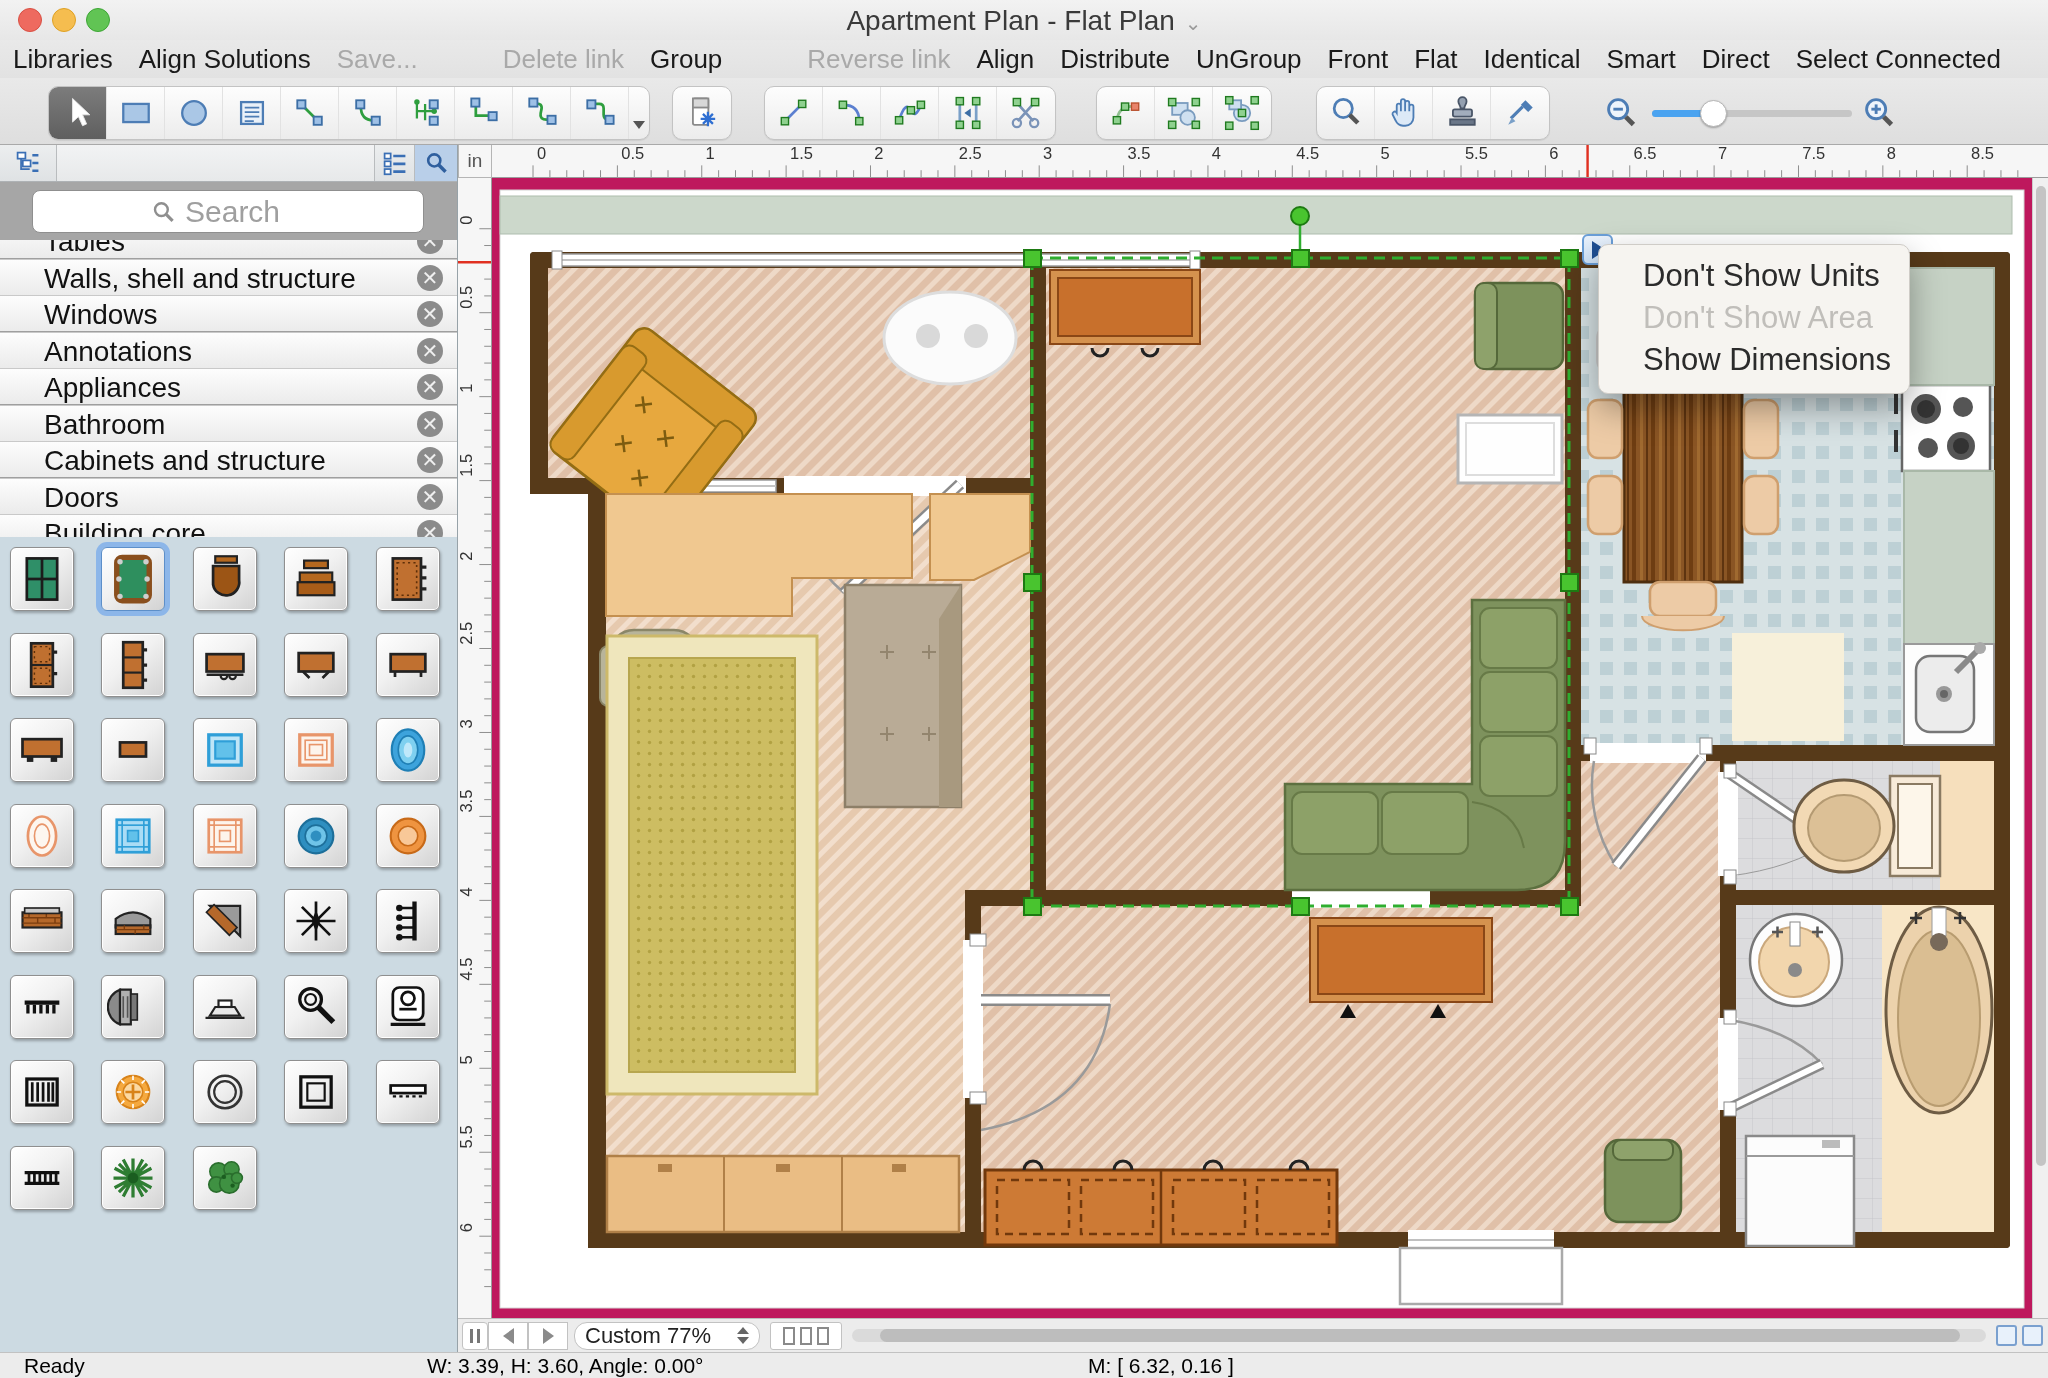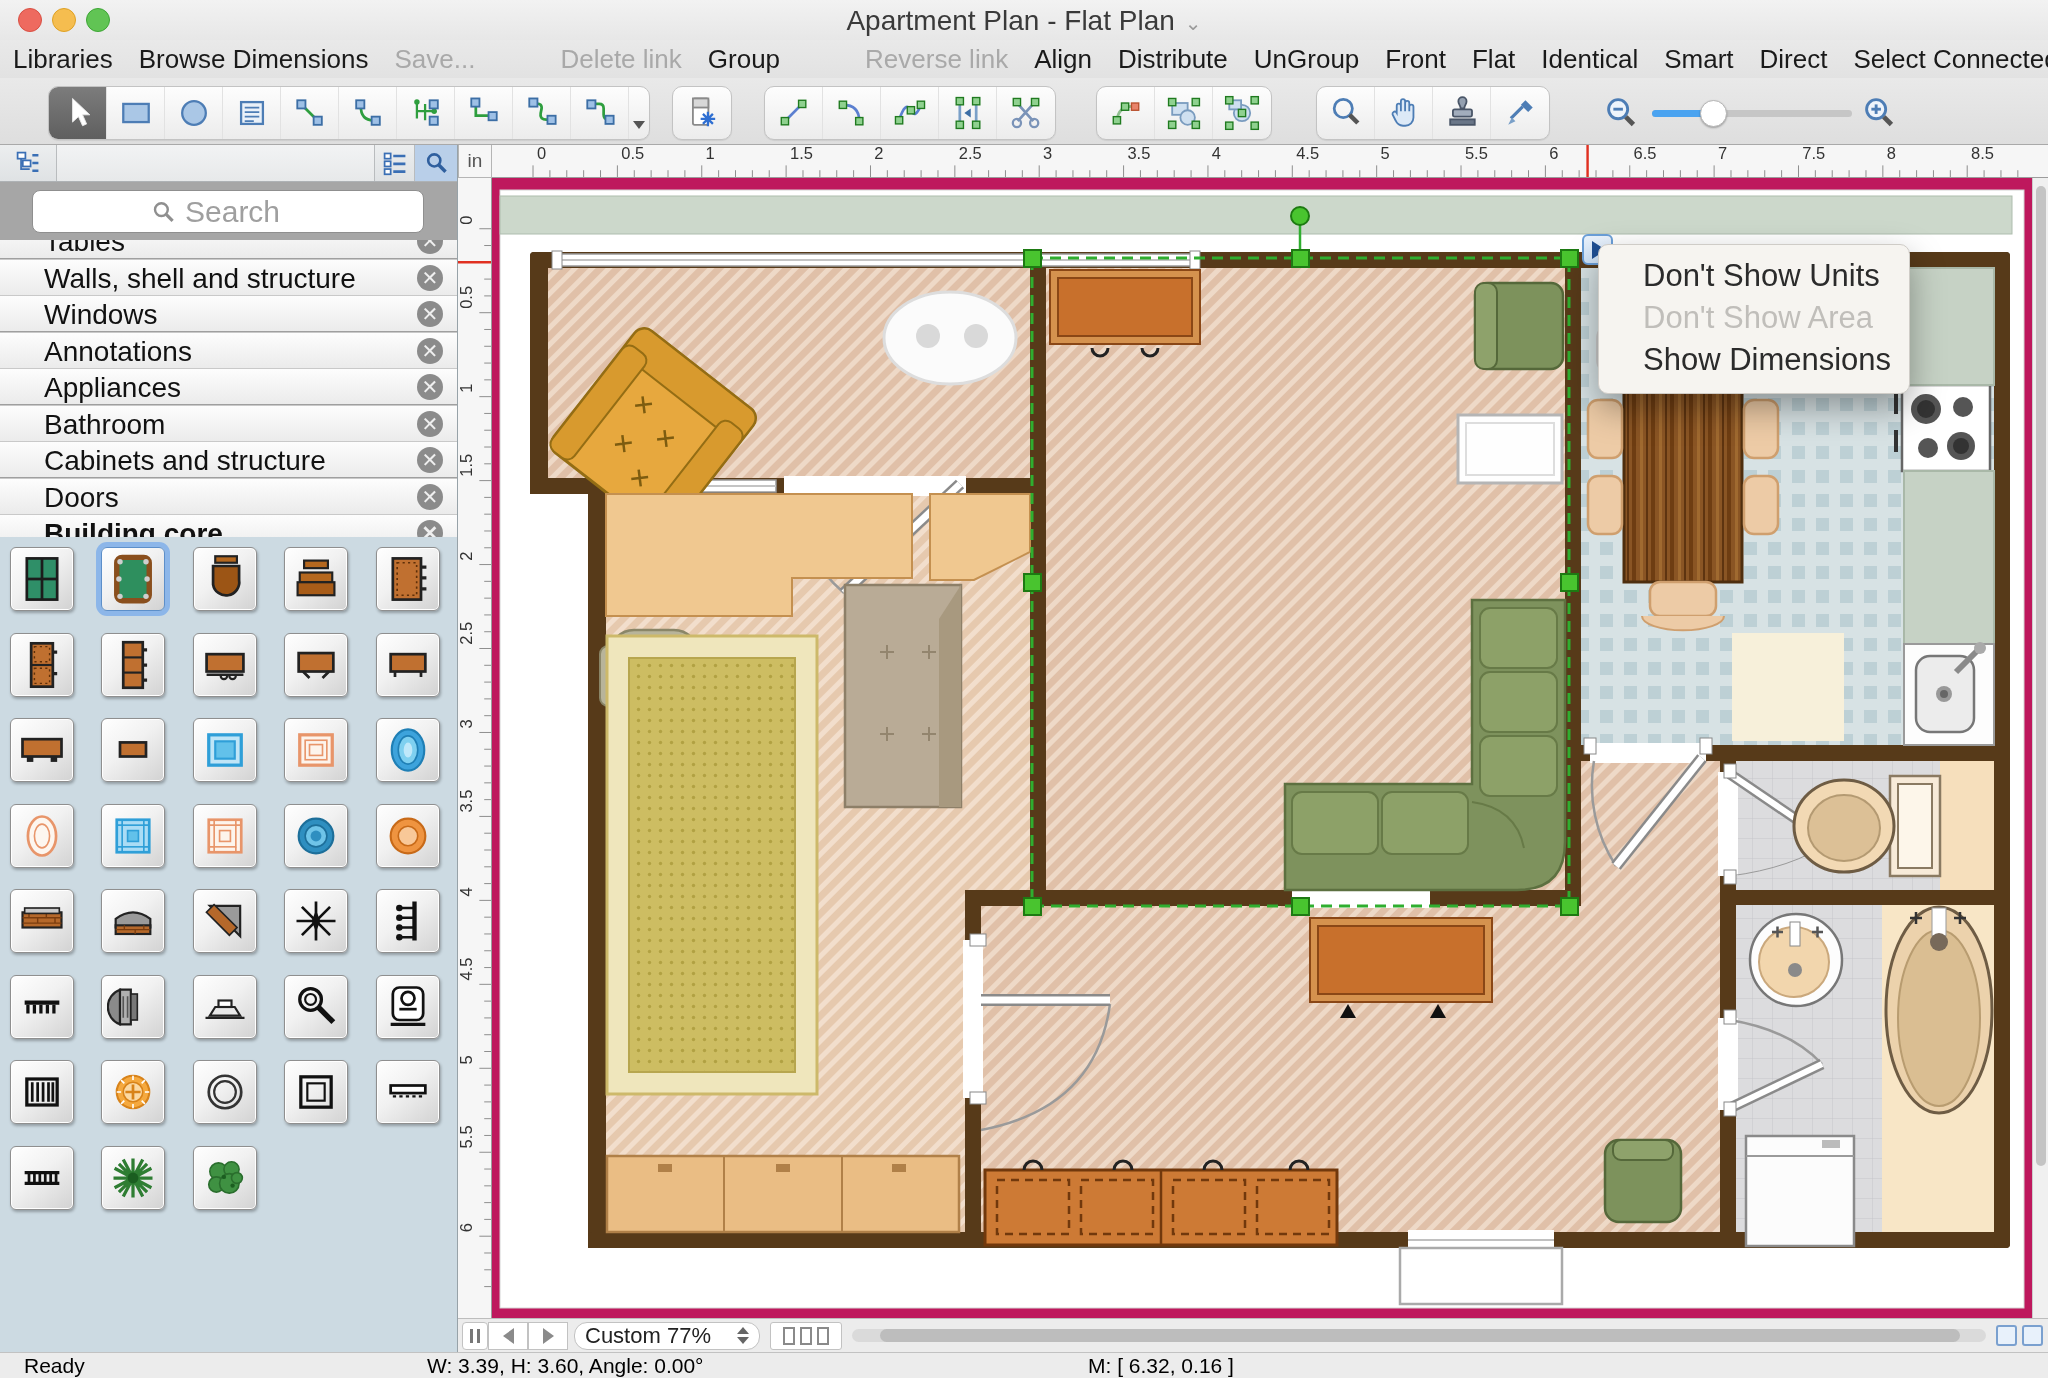--- a/index.html
+++ b/index.html
@@ -137,21 +137,21 @@
   <span class="tl" id="tl-red"></span>
   <span class="tl" id="tl-yel"></span>
   <span class="tl" id="tl-grn"></span>
   <div id="title-wrap">
     <span>Apartment Plan - Flat Plan</span><span id="title-chevron">⌄</span>
   </div>
 </header>
 
 <nav id="menubar">
     <span class="menu-item">Libraries</span>
-    <span class="menu-item">Browse Dimensions</span>
+    <span class="menu-item">Align Solutions</span>
     <span class="menu-item disabled">Save...</span>
     <span class="menu-item disabled gap">Delete link</span>
     <span class="menu-item">Group</span>
     <span class="menu-item disabled gap">Reverse link</span>
     <span class="menu-item">Align</span>
     <span class="menu-item">Distribute</span>
     <span class="menu-item">UnGroup</span>
     <span class="menu-item">Front</span>
     <span class="menu-item">Flat</span>
     <span class="menu-item">Identical</span>
@@ -423,21 +423,21 @@
         <span class="closer">✕</span>
       </div>
       <div class="librow" style="top: 201px;">
         <span class="lbl">Cabinets and structure</span>
         <span class="closer">✕</span>
       </div>
       <div class="librow" style="top: 237.5px;">
         <span class="lbl">Doors</span>
         <span class="closer">✕</span>
       </div>
-      <div class="librow" style="top: 274px; font-weight: bold;">
+      <div class="librow" style="top: 274px;">
         <span class="lbl">Building core</span>
         <span class="closer">✕</span>
       </div>
     </div>
   <div id="shapegrid">
       <div class="tile" style="left: 10px; top: 10px;"><svg viewBox="0 0 48 48">
           <rect x="10" y="5" width="28" height="38" fill="#2f8f68" stroke="#1c1c1c" stroke-width="2.5"></rect>
           <line x1="24" y1="5" x2="24" y2="43" stroke="#1c1c1c" stroke-width="2.5"></line>
           <line x1="10" y1="24" x2="38" y2="24" stroke="#1c1c1c" stroke-width="2.5"></line>
         </svg></div>

